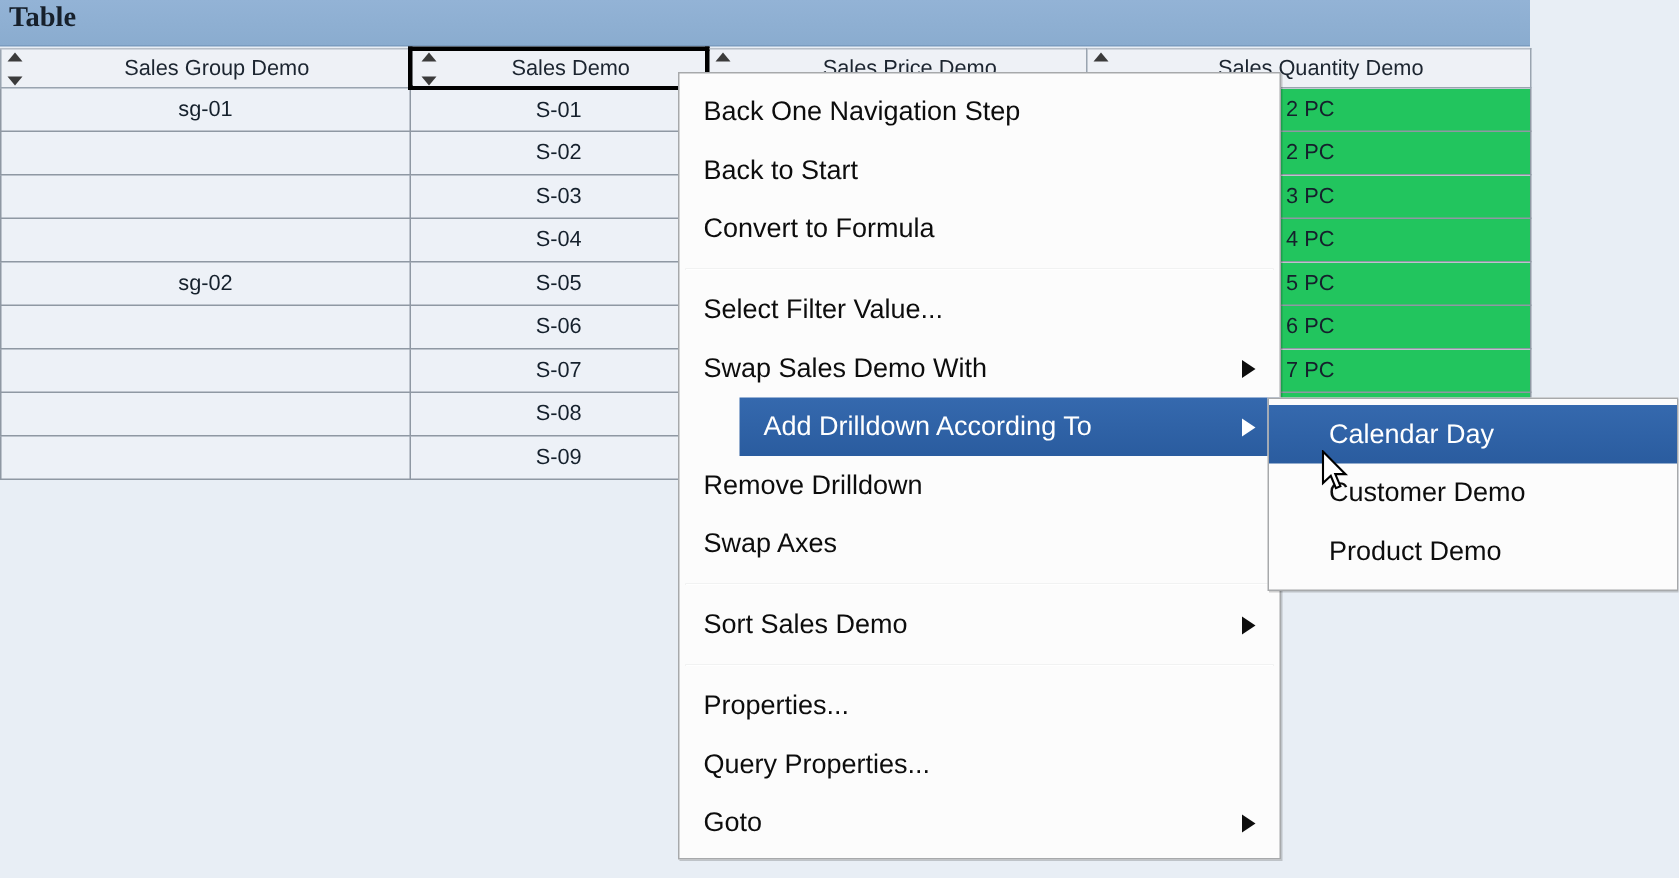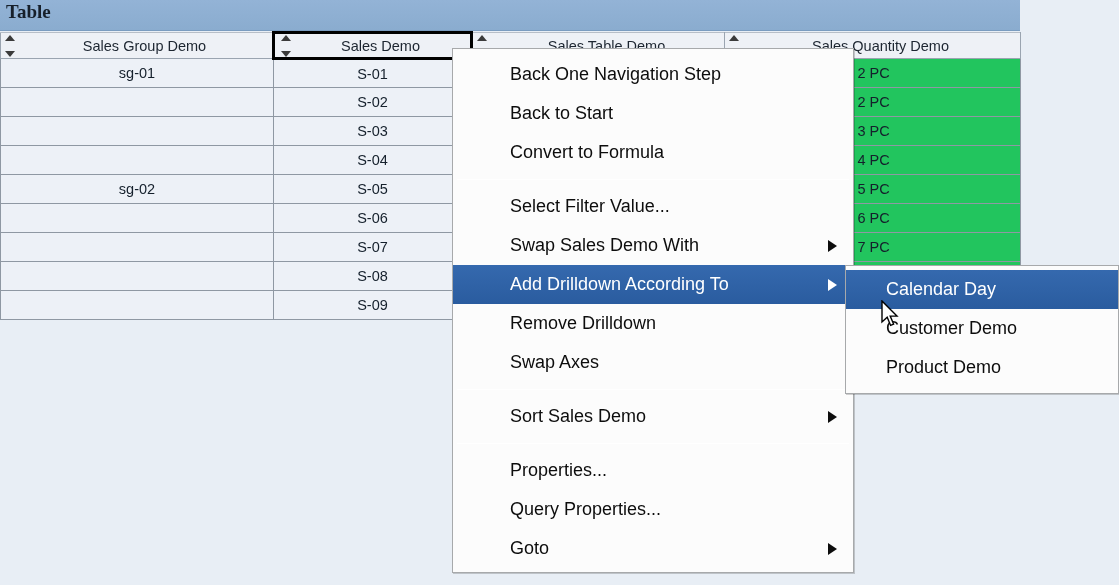--- a/index.html
+++ b/index.html
@@ -126,28 +126,29 @@
     box-shadow: 1px 1px 0 rgba(0,0,0,0.18);
     padding: 6px 0 4px 0;
     font-size: 18px;
     color: #0d0d0d;
     z-index: 40;
   }
   .ctx .item {
     position: relative;
     height: 39px;
     line-height: 39px;
-    padding: 0 30px 0 57px;
+    padding: 0 30px 0 16px;
     white-space: nowrap;
     cursor: default;
   }
   .ctx .item.hl {
     background: #2f63a8;
     background: linear-gradient(to bottom, #3569ae 0%, #2a5c9f 100%);
     color: #ffffff;
+    margin-left: 40px;
   }
   .ctx .sep {
     height: 1px;
     margin: 7px 4px 7px 4px;
     background: #c9cbcd;
     border-bottom: 1px solid #ffffff;
   }
   .arrow-right {
     position: absolute;
     right: 16px; top: 50%;
@@ -224,21 +225,21 @@
             <span class="sorticon sel">
               <span class="tri-up"></span>
               <span class="tri-dn"></span>
             </span>
             <span class="th-inner">Sales Demo</span>
           </th>
           <th class="c2">
             <span class="sorticon only-up">
               <span class="tri-up"></span>
             </span>
-            <span class="th-inner">Sales Table Demo</span>
+            <span class="th-inner">Sales Price Demo</span>
           </th>
           <th class="c3">
             <span class="sorticon only-up">
               <span class="tri-up"></span>
             </span>
             <span class="th-inner">Sales Quantity Demo</span>
           </th>
         </tr>
     </thead>
     <tbody id="tbl-body">

